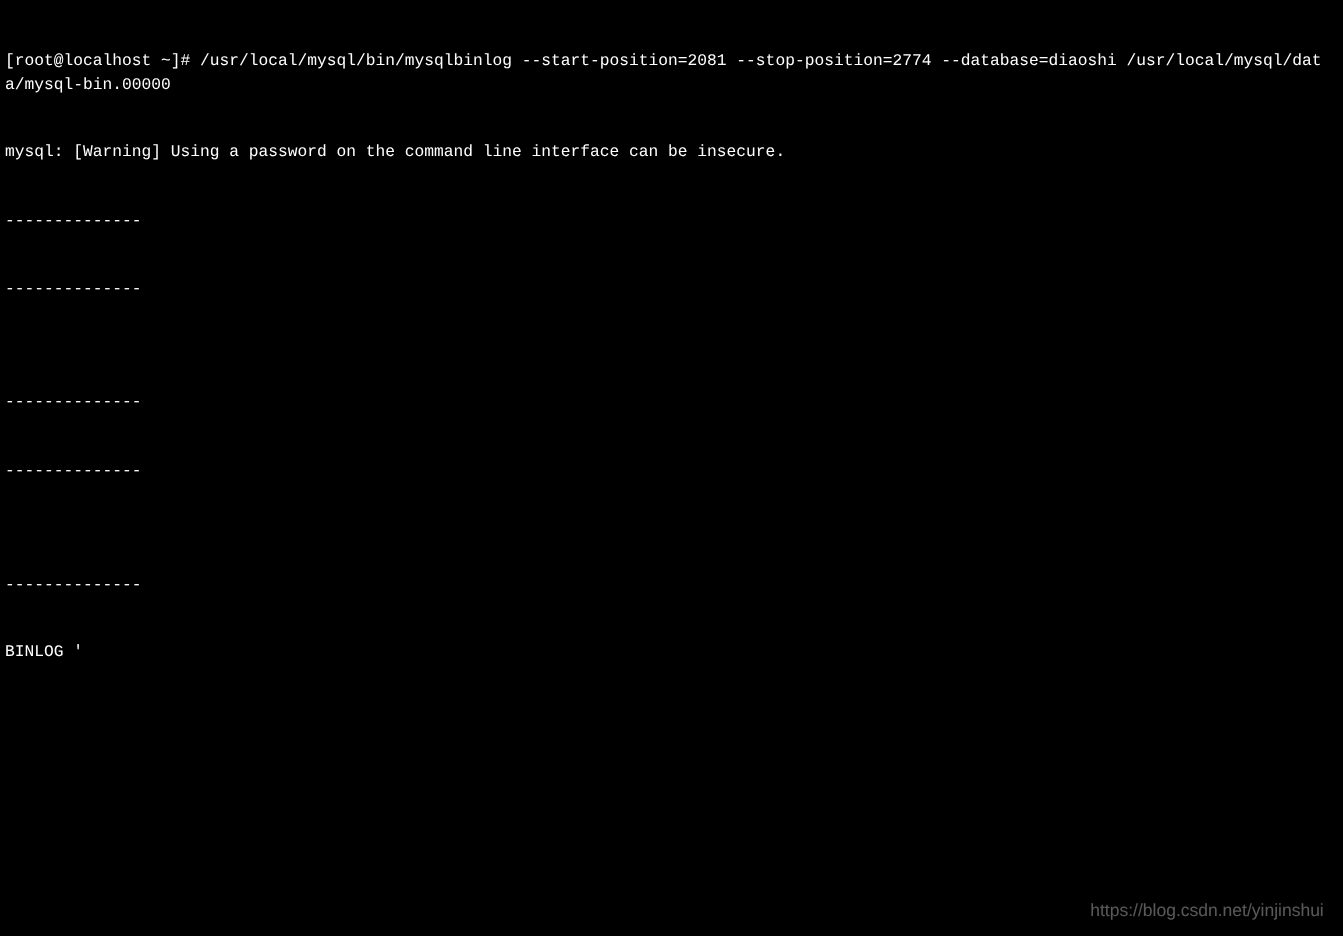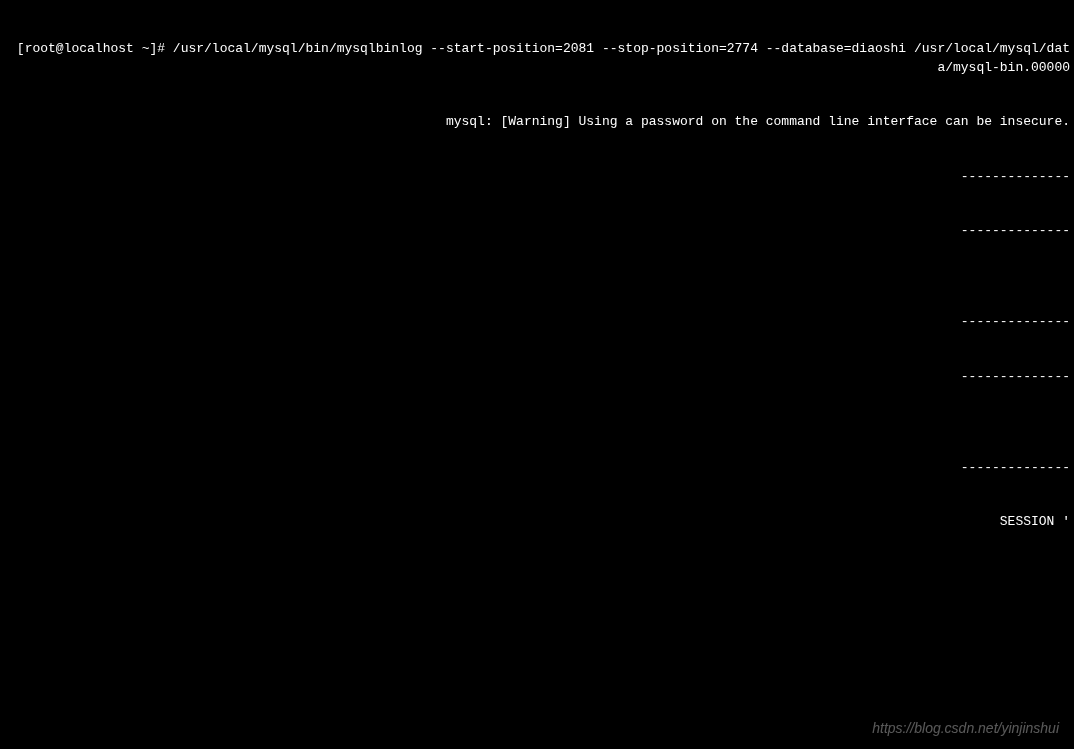--- a/index.html
+++ b/index.html
@@ -18,46 +18,44 @@
       height: 749px;
       overflow: hidden;
       position: relative;
     }
     .terminal-output {
       white-space: pre-wrap;
       word-break: break-all;
     }
     .terminal-line {
       display: block;
-      text-align: right;
     }
     .watermark {
       position: absolute;
       bottom: 10px;
       right: 15px;
       color: rgba(255, 255, 255, 0.35);
       font-size: 14px;
       font-family: Arial, sans-serif;
-      font-style: italic;
     }
   </style>
 </head>
 <body>
 
 <div class="terminal-output">
   <span class="terminal-line">[root@localhost ~]# /usr/local/mysql/bin/mysqlbinlog --start-position=2081 --stop-position=2774 --database=diaoshi /usr/local/mysql/data/mysql-bin.00000</span>
   <span class="terminal-line">mysql: [Warning] Using a password on the command line interface can be insecure.</span>
   <span class="terminal-line">--------------</span>
   <span class="terminal-line">--------------</span>
   <span class="terminal-line"></span>
   <span class="terminal-line">--------------</span>
   <span class="terminal-line">--------------</span>
   <span class="terminal-line"></span>
   <span class="terminal-line">--------------</span>
-  <span class="terminal-line">SESSION '</span>
+  <span class="terminal-line">BINLOG '</span>
   
   
   
   
   <span class="terminal-line"></span>
   
   
   
   <span class="terminal-line"></span>
   

